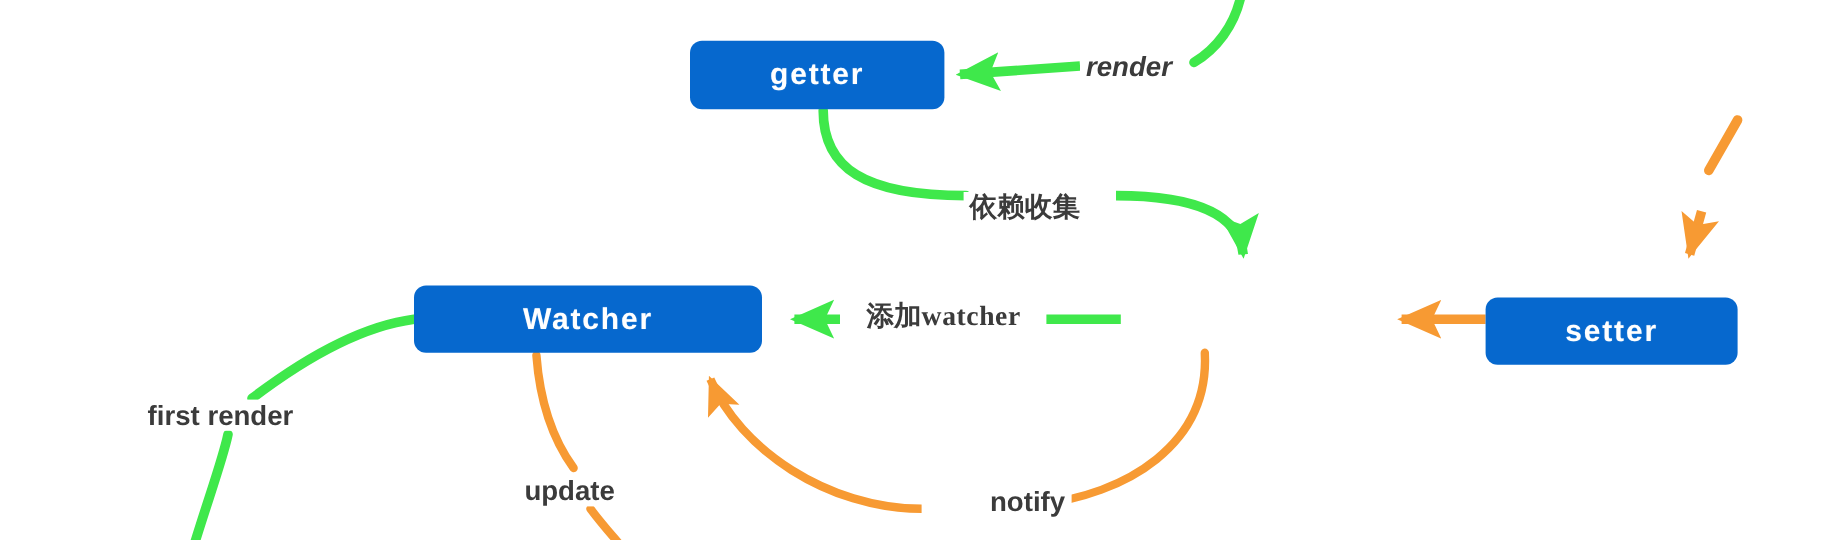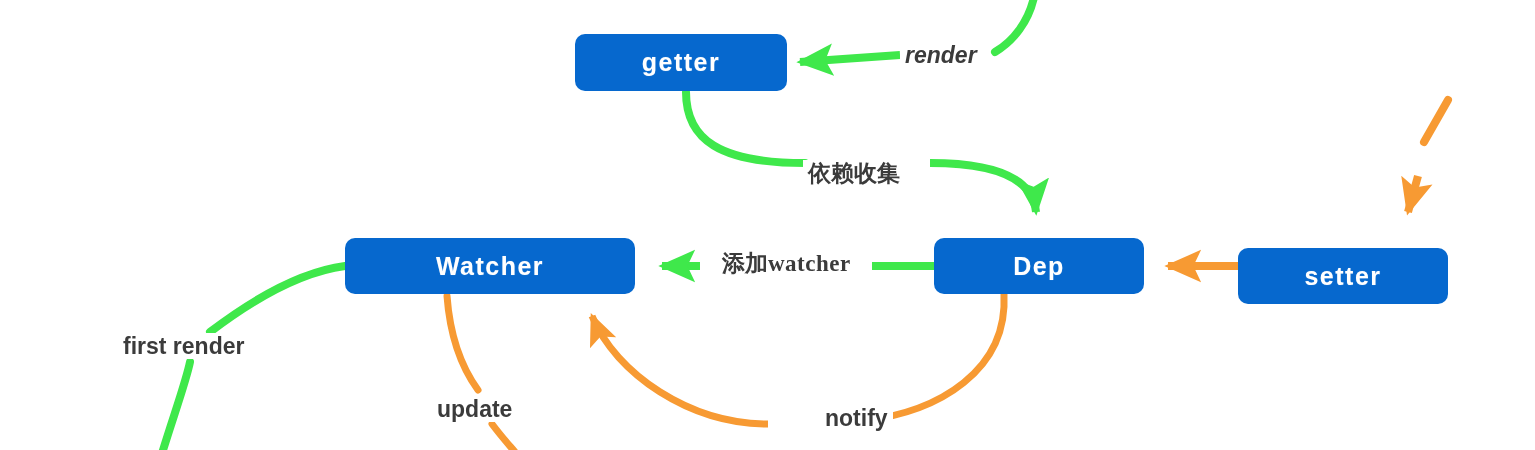--- a/index.html
+++ b/index.html
@@ -101,23 +101,20 @@
   </svg>
 
   <div class="node" style="left:575px; top:34px; width:212px; height:57px;">
     <span>getter</span>
   </div>
 
   <div class="node" style="left:345px; top:238px; width:290px; height:56px;">
     <span>Watcher</span>
   </div>
 
-  <div class="node" style="left:934px; top:238px; width:210px; height:56px;">
-    <span>Dep</span>
-  </div>
 
   <div class="node" style="left:1238px; top:248px; width:210px; height:56px;">
     <span>setter</span>
   </div>
 
   <div class="edge-label" style="left:900px; top:42px;font-style:italic;">render</div>
 
   <div class="edge-label" style="left:803px; top:160px; font-family:'DejaVu Sans', sans-serif;">依赖收集</div>
 
   <div class="edge-label serif-mix" style="left:697px; top:250px;margin-left:20px;">

